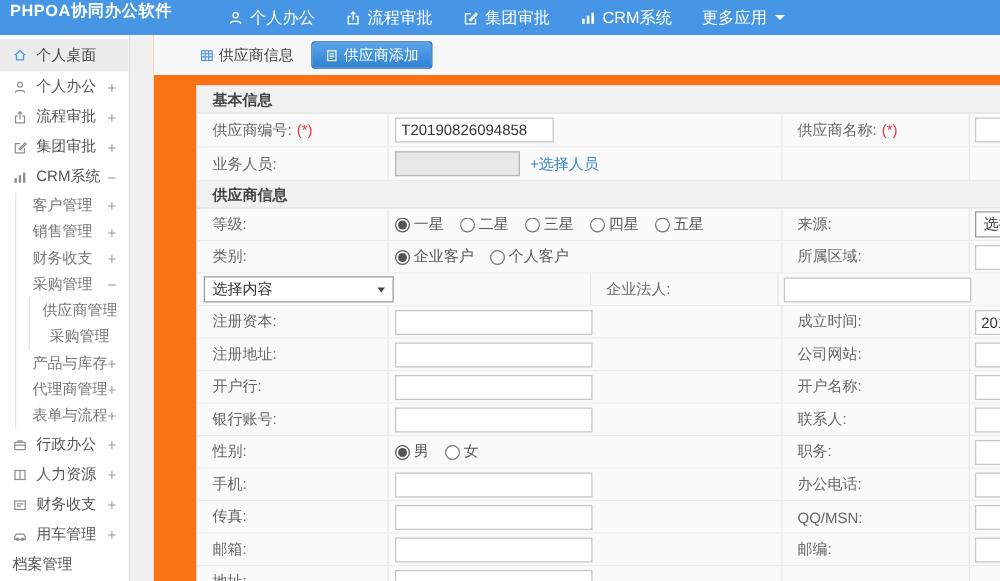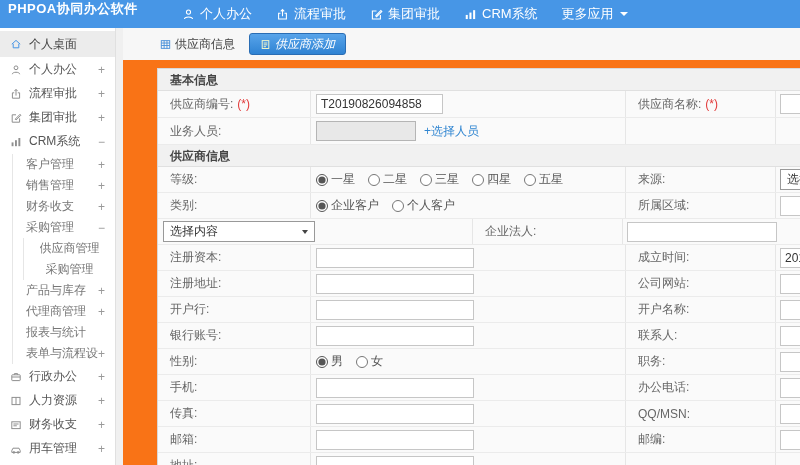--- a/index.html
+++ b/index.html
@@ -13,41 +13,41 @@
   .brand { width:136px; padding-left:8px; font-size:13px; font-weight:bold; letter-spacing:.5px; white-space:nowrap; }
   .hamburger { width:34px; display:flex; justify-content:center; align-items:center; cursor:pointer; }
   .hamburger .icon { width:14px; height:12px; color:#fff; }
   .topnav { display:flex; align-items:center; height:100%; }
   .nav-item { display:flex; align-items:center; padding:0 12px; height:100%; cursor:pointer; font-size:13px; white-space:nowrap; }
   .nav-item .icon { width:13px; height:13px; margin-right:5px; color:#fff; }
   .caret { width:0; height:0; border-left:4px solid transparent; border-right:4px solid transparent;
            border-top:4px solid #fff; margin-left:6px; }
 
   
-  .sidebar { position:absolute; top:28px; left:0; bottom:0; width:116px; background:#fff;
+  .sidebar { position:absolute; top:28px; left:0; bottom:0; width:104px; background:#fff;
              border-right:1px solid #e0e0e0; overflow:hidden; padding-top:2px; }
   .sd-item { display:flex; align-items:center; height:22px; padding:0 10px; color:#555; cursor:pointer; white-space:nowrap; }
   .sd-item.lvl0 { height:23px; margin:1px 0; }
   .sd-item.active { background:#ececec; height:26px; color:#444; }
   .sd-item.active .icon { color:#4796e6; }
   .sd-item .icon { width:12px; height:12px; margin-right:7px; color:#8f8f8f; flex:none; }
   .sd-label { overflow:hidden; }
   .sd-expand { margin-left:auto; color:#999; font-size:12px; }
   .submenu { margin-left:12px; border-left:1px solid #e6e6e6; }
   .submenu .sd-item { height:21px; padding-left:13px; color:#777; }
   .submenu .submenu { margin-left:10px; }
   .submenu .submenu .sd-item { padding-left:10px;justify-content:center; }
 
   
   .content { position:absolute; top:28px; left:104px; right:0; bottom:0; background:#f97316; overflow:hidden;margin-left:19px; }
   .tabbar { height:32px; background:#f7f7f7; display:flex; align-items:center; padding-left:29px; }
   .tab { display:flex; align-items:center; height:22px; padding:0 8px; color:#444; cursor:pointer; white-space:nowrap; }
   .tab .icon { width:11px; height:11px; margin-right:4px; color:#4a90d9; }
   .tab.active { background:linear-gradient(#58a4ea,#2f83d3); border:1px solid #2a6db4; border-radius:3px;
-                color:#fff; margin-left:6px; padding:0 10px;font-style:italic; }
+                color:#fff; margin-left:6px; padding:0 10px; }
   .tab.active .icon { color:#fdfdc8; }
 
   .form-wrap { padding:8px 0 0 34px; }
   .form-panel { width:950px; background:#fafafa; border:1px solid #d8d8d8; }
   .sec-title { height:22px; line-height:22px; background:#f1f1f1; border-bottom:1px solid #e0e0e0;
                padding-left:12px; font-weight:bold; color:#444; }
   .frow { display:flex; align-items:center; height:26px; border-bottom:1px solid #ebebeb; background:#fafafa; }
   .sec-0 .frow { height:27px; }
   .cell { height:100%; display:flex; align-items:center; }
   .lab  { width:153px; padding-left:12px; color:#666; border-right:1px solid #e6e6e6; }
@@ -202,23 +202,20 @@
         </div>
         <div class="sd-item lvl1">
           <span class="sd-label">产品与库存</span>
           <span class="sd-expand">+</span>
         </div>
         <div class="sd-item lvl1">
           <span class="sd-label">代理商管理</span>
           <span class="sd-expand">+</span>
         </div>
         <div class="sd-item lvl1">
-          <span class="sd-label">报表与统计</span>
-        </div>
-        <div class="sd-item lvl1">
           <span class="sd-label">表单与流程设置</span>
           <span class="sd-expand">+</span>
         </div>
       </div>
       <div class="sd-item lvl0">
         <span class="icon">
           <svg viewBox="0 0 12 12" fill="none" stroke="currentColor">
             <rect x="1.8" y="3.8" width="8.4" height="5.8" rx=".6"></rect>
             <path d="M4.4 3.8V2.6h3.2v1.2M1.8 6h8.4"></path>
           </svg>

